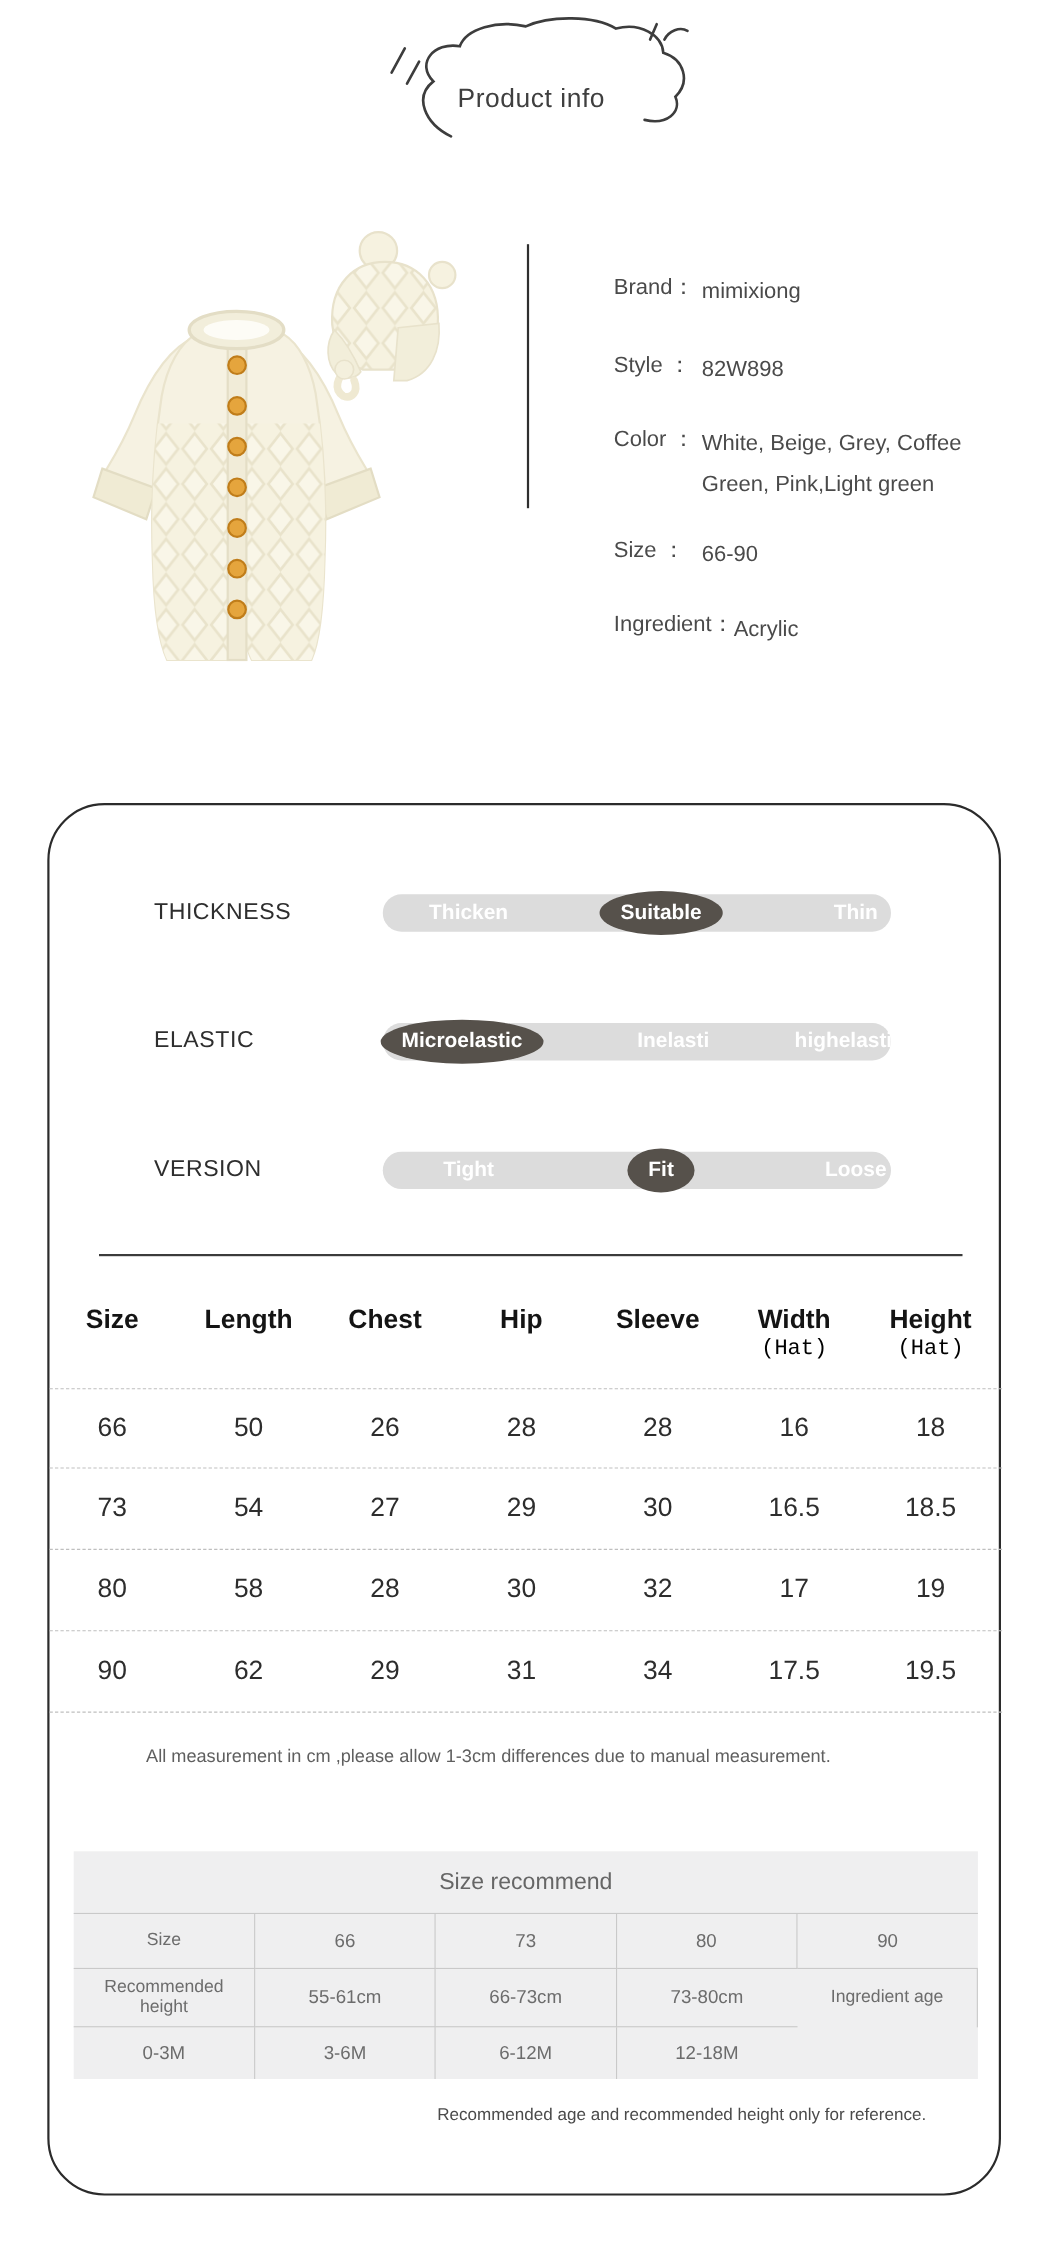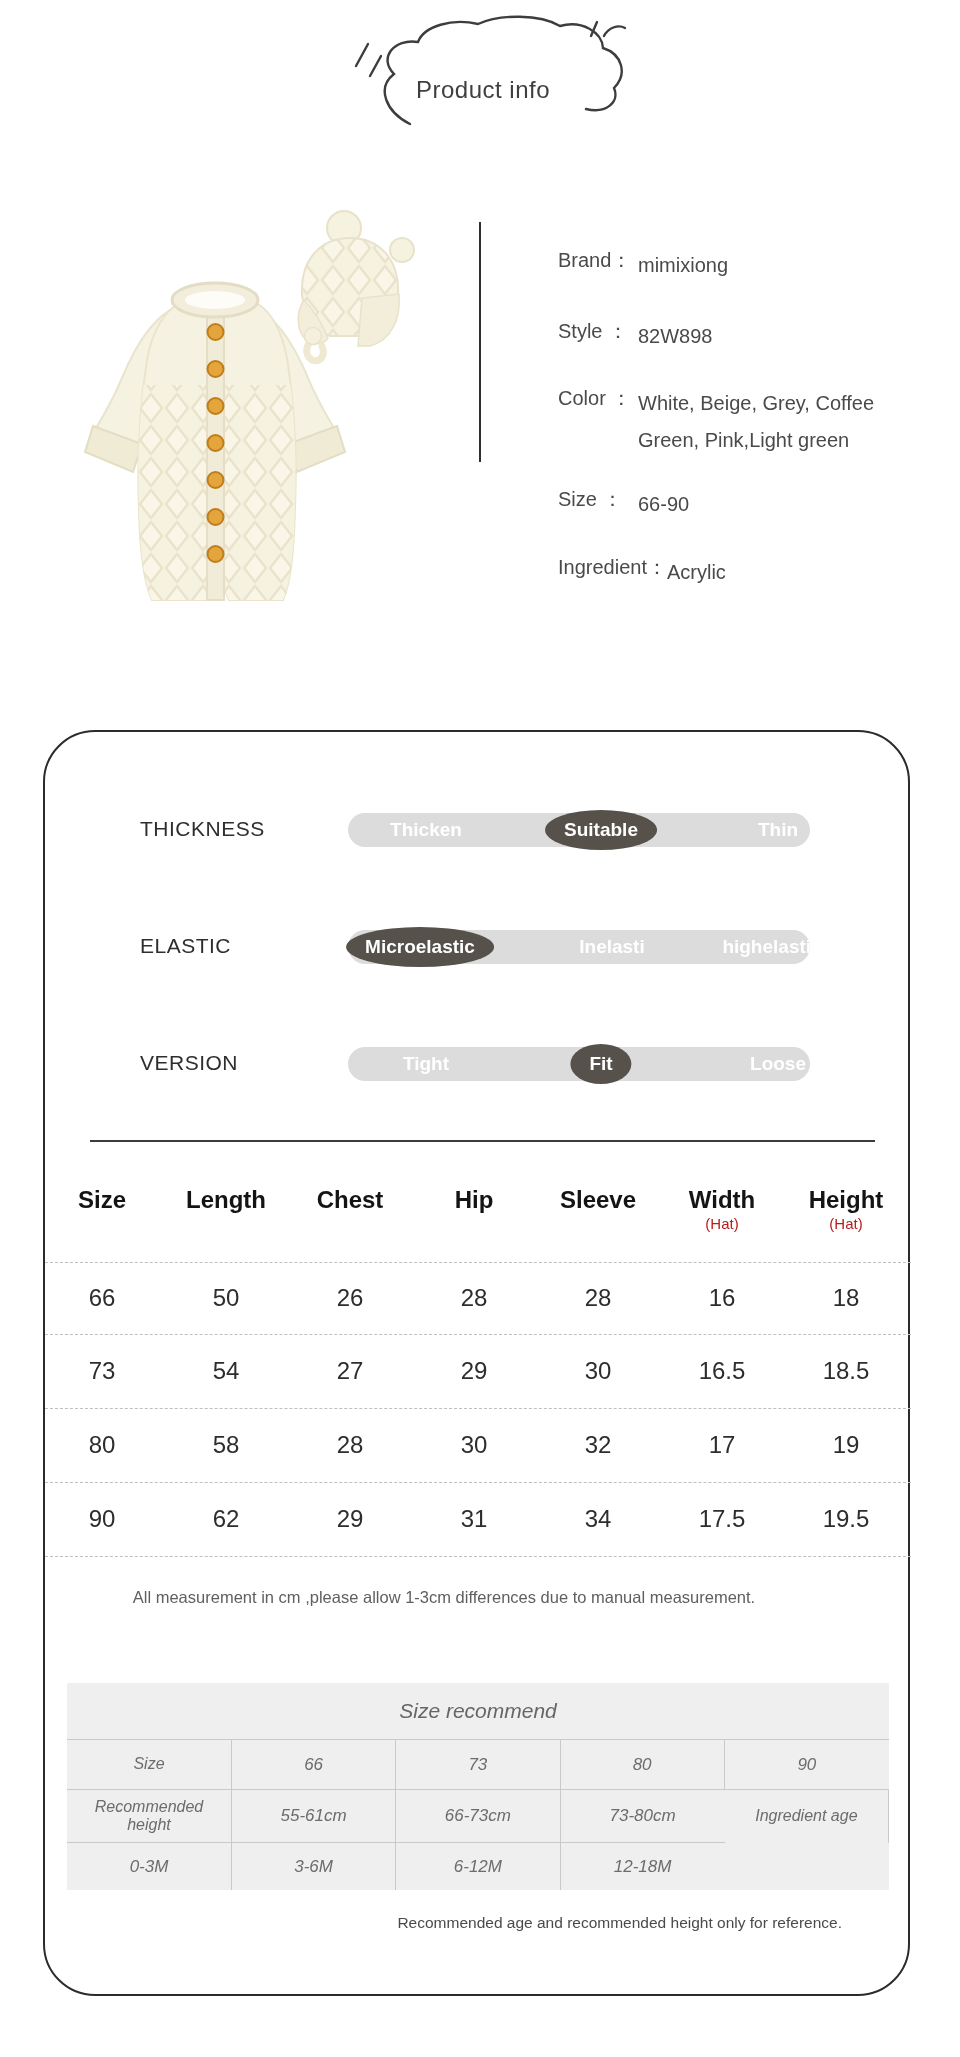--- a/index.html
+++ b/index.html
@@ -36,32 +36,32 @@
   .opt.sel { background:#56514b; border-radius:50%; padding:9px 19px;text-align:right; }
   .row-thickness{top:810px}.row-elastic{top:927px}.row-version{top:1044px}
   .o1{left:78px}.o2{left:253px}.o3{left:430px}
   .row-elastic .o1{left:72px}.row-elastic .o2{left:264px}.row-elastic .o3{left:424px}
 
   
   .divider { position:absolute; left:90px; top:1140px; width:785px; height:2px; background:#3b3b3b; }
   .sgrid { position:absolute; left:40px; width:868px; display:grid;
     grid-template-columns:repeat(7,1fr); text-align:center; }
   .shead { top:1186px; font-size:24px; font-weight:bold; color:#141414; }
-  .shead .sub { display:block; font-size:15px; font-weight:normal; color:#b91c1c; margin-top:1px; }
+  .shead .sub { display:block; font-size:20px; font-weight:normal; color:#000000; margin-top:1px;font-family:Liberation Mono, monospace; }
   .srow { font-size:24px; color:#2d2d2d; }
   .r1{top:1284px}.r2{top:1357px}.r3{top:1431px}.r4{top:1505px}
   .dash { position:absolute; left:45px; width:866px; height:0; border-top:1px dashed #bfbfbf; }
   .d1{top:1262px}.d2{top:1334px}.d3{top:1408px}.d4{top:1482px}.d5{top:1556px}
   .measure-note { position:absolute; left:43px; top:1588px; width:802px; text-align:center;
     font-size:16.5px; color:#5f5f5f; }
 
   
   .rec { position:absolute; left:67px; top:1683px; width:822px; background:#efeff0;
     display:grid; grid-template-columns:165px repeat(4,1fr); grid-template-rows:57px 50px 53px 47px;
-    color:#6c6c6c;font-style:italic; }
+    color:#6c6c6c; }
   .rec-title { grid-column:1 / -1; display:flex; align-items:center; justify-content:center;
     font-size:21px; color:#666; border-bottom:1px solid #c9c9c9; }
   .rcell { display:flex; align-items:center; justify-content:center; text-align:center;
     font-size:17px; border-right:1px solid #c9c9c9; padding:2px 8px; line-height:1.15; }
   .rcell.lastcol { border-right:none; }
   .rcell.hline { border-bottom:1px solid #c9c9c9; }
   .rcell.rowlabel { font-size:16px; }
   .footnote { position:absolute; left:43px; top:1914px; width:799px; text-align:right;
     font-size:15.5px; color:#4a4a4a; }
 </style>

